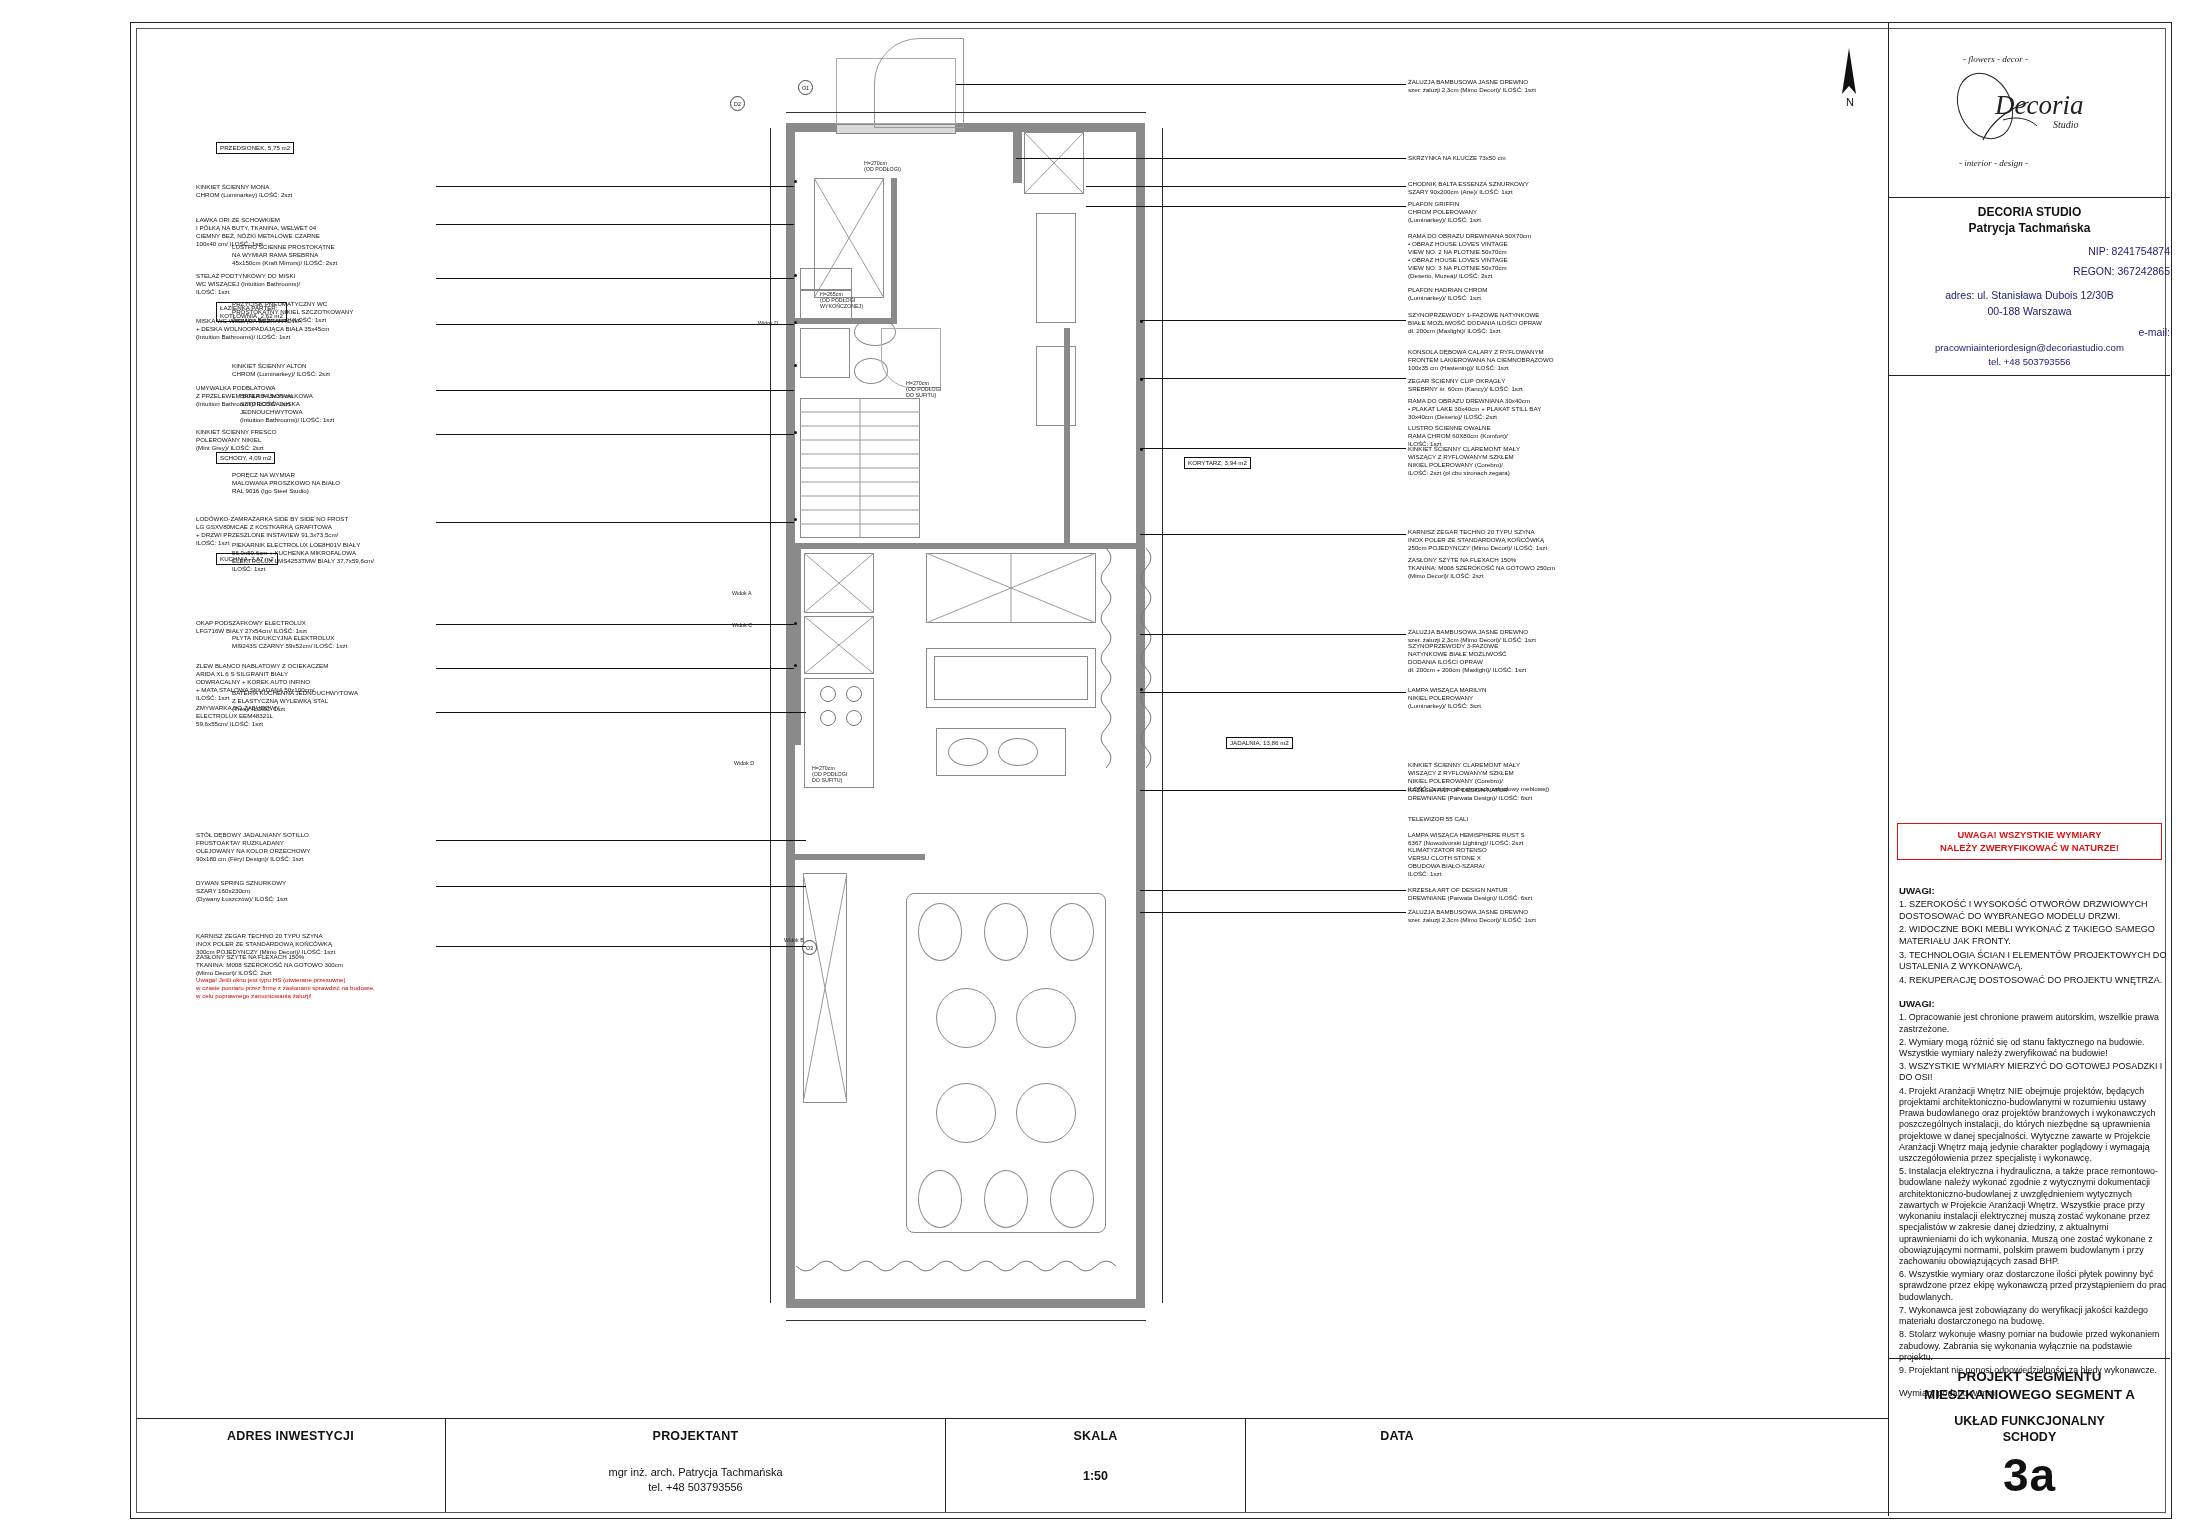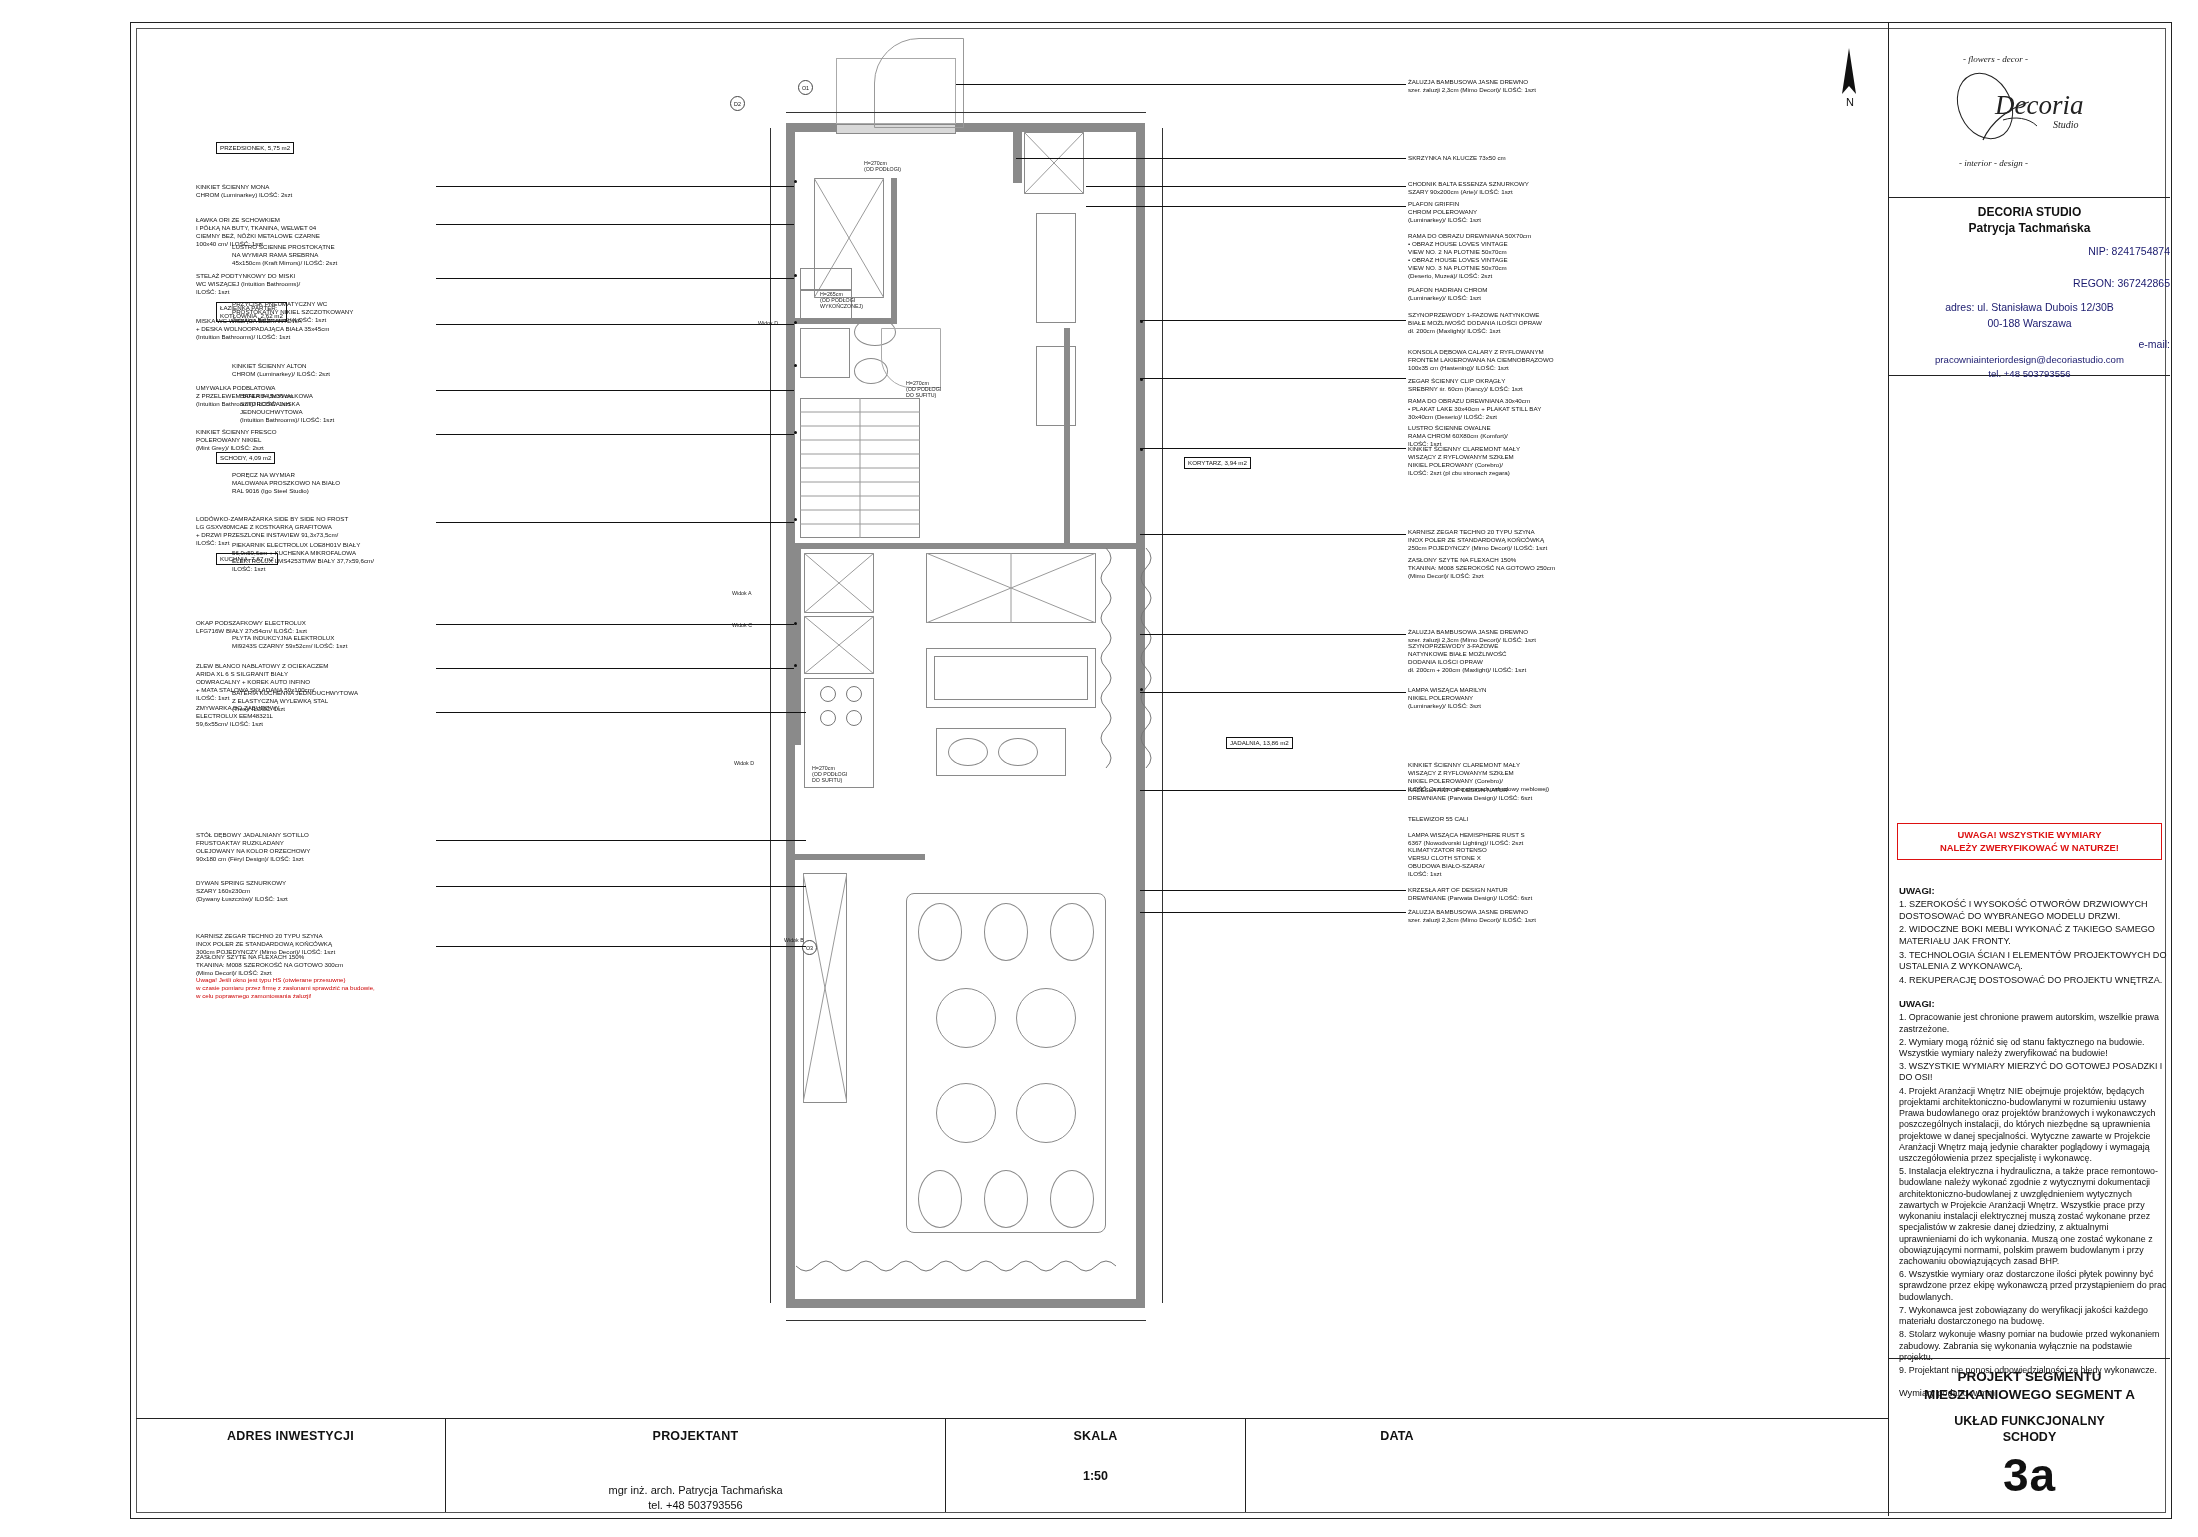--- a/index.html
+++ b/index.html
@@ -33,21 +33,21 @@
   .titleblk{position:absolute;left:0;top:1335px;width:281px;height:181px;border-top:1px solid #222;box-sizing:border-box;text-align:center;}
   .titleblk .t1{font-size:13.5px;font-weight:bold;margin-top:9px;line-height:1.3;}
   .titleblk .t2{font-size:13.5px;font-weight:bold;line-height:1.3;}
   .titleblk .t3{font-size:12.5px;font-weight:bold;margin-top:10px;line-height:1.3;}
   .titleblk .num{font-size:46px;font-weight:bold;margin-top:2px;letter-spacing:1px;}
 
   
   .btmbar{position:absolute;left:136px;top:1418px;width:1752px;height:94px;border-top:1px solid #222;box-sizing:border-box;display:flex;}
   .btmcell{border-right:1px solid #222;box-sizing:border-box;position:relative;text-align:center;}
   .btmcell .hd{font-size:12.5px;font-weight:bold;margin-top:10px;letter-spacing:.2px;}
-  .btmcell .vl{font-size:11px;margin-top:40px;line-height:1.35;}
+  .btmcell .vl{font-size:11px;margin-top:22px;line-height:1.35;}
   .btmcell .vl2{font-size:12.5px;font-weight:bold;margin-top:26px;}
 
   
   .plan{position:absolute;left:136px;top:28px;width:1752px;height:1390px;}
   .north{position:absolute;left:1836px;top:48px;width:26px;height:60px;}
   .north .lbl{position:absolute;left:10px;top:48px;font-size:11px;}
 
   
   .ann{position:absolute;font-size:6.2px;line-height:1.3;color:#111;white-space:pre-line;}
   .ann.r{text-align:right;}
@@ -412,21 +412,21 @@
           <text x="38" y="26" font-family="Liberation Serif, serif" font-size="9" font-style="italic" fill="#222">- flowers - decor -</text>
           <text x="34" y="130" font-family="Liberation Serif, serif" font-size="9" font-style="italic" fill="#222">- interior - design -</text>
         </svg>
       </div>
     </div>
 
     <div class="rbox company-box">
       <div class="nm">DECORIA STUDIO</div>
       <div class="nm">Patrycja Tachmańska</div>
       <div class="sub">NIP: 8241754874</div>
-      <div class="sub" style="margin-top:16px">REGON: 367242865</div>
+      <div class="sub" style="margin-top:4px">REGON: 367242865</div>
       <div class="addr" style="white-space:pre-line">adres: ul. Stanisława Dubois 12/30B
 00-188 Warszawa</div>
       <div class="sub" style="margin-top:6px">e-mail:</div>
       <div class="mail">pracowniainteriordesign@decoriastudio.com</div>
       <div class="mail">tel. +48 503793556</div>
     </div>
 
     <div class="warnbox">
       <div>UWAGA! WSZYSTKIE WYMIARY</div>
       <div>NALEŻY ZWERYFIKOWAĆ W NATURZE!</div>

